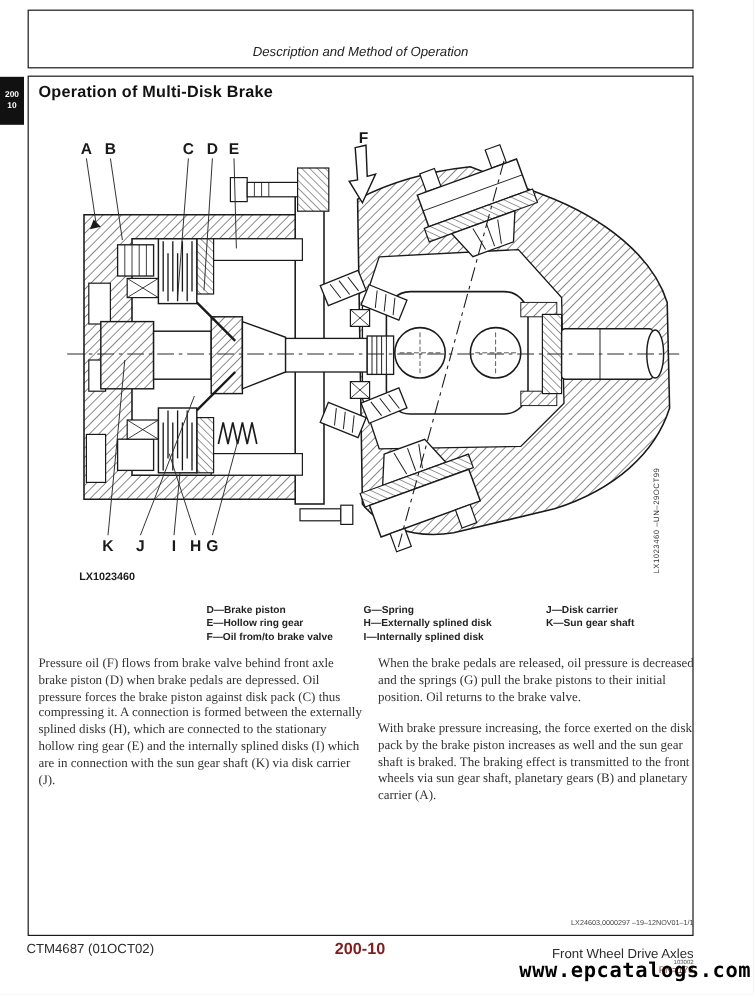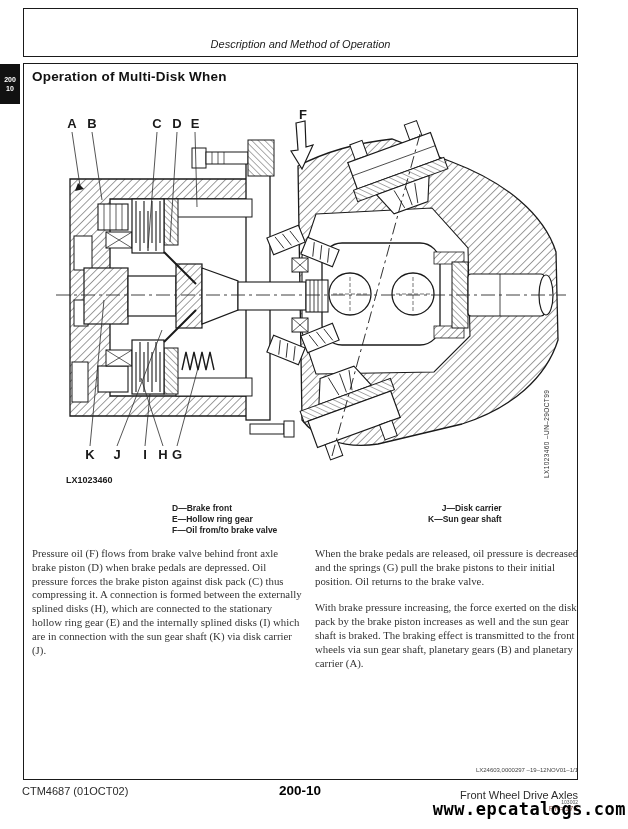--- a/index.html
+++ b/index.html
@@ -29,21 +29,21 @@
   .page-title{
     left:32px;top:69px;font-size:13.5px;font-weight:bold;color:#111;
     letter-spacing:.2px;
   }
   .legend{font-size:8.5px;font-weight:bold;color:#222;line-height:11px;white-space:nowrap;}
   .legend div{height:11px;}
   .bodycol{font-size:10.8px;line-height:13.8px;color:#333;text-align:left;}
   .bodycol p{margin:0 0 13px 0;font-family:Liberation Serif, serif;}
   .docref{font-size:6px;color:#444;}
   .footer-left{left:22px;top:785px;font-size:11px;color:#2b2b2b;}
-  .footer-center{left:0;top:783px;width:600px;text-align:center;font-size:13.5px;font-weight:bold;color:#000000;}
+  .footer-center{left:0;top:783px;width:600px;text-align:center;font-size:13.5px;font-weight:bold;color:#7f1d1d;}
   .footer-right{right:50px;top:789px;font-size:11px;color:#2b2b2b;}
   .print-code{right:50px;top:799px;font-size:5px;color:#555;}
   .pn{right:50px;top:804px;font-size:8px;color:#7a4538;}
   .watermark{
     right:2px;top:799px;font-family:"DejaVu Sans Mono",monospace;
     font-weight:bold;font-size:17px;letter-spacing:.5px;z-index:5;
   }
   svg text{font-family:"Liberation Sans",sans-serif;fill:#1a1a1a;}
   .figlabel{font-size:13px;font-weight:bold;}
   .fignum{font-size:9px;font-weight:bold;}
@@ -58,21 +58,21 @@
     <div class="header-text">Description and Method of Operation</div>
   </div>
 
   <div class="abs side-tab">
     <span>200</span>
     <span>10</span>
   </div>
 
   <div class="abs main-box"></div>
 
-  <div class="abs page-title">Operation of Multi-Disk When</div>
+  <div class="abs page-title">Operation of Multi-Disk Brake</div>
 
   <svg class="abs" style="left:30px;top:98px;" width="552" height="400" viewBox="30 98 552 400">
     <defs>
       <pattern id="hA" width="5.5" height="5.5" patternUnits="userSpaceOnUse" patternTransform="rotate(45)">
         <rect width="5.5" height="5.5" fill="#ffffff"></rect>
         <line x1="0" y1="0" x2="0" y2="5.5" stroke="#3c3c3c" stroke-width="1"></line>
       </pattern>
       <pattern id="hB" width="4.6" height="4.6" patternUnits="userSpaceOnUse" patternTransform="rotate(-45)">
         <rect width="4.6" height="4.6" fill="#ffffff"></rect>
         <line x1="0" y1="0" x2="0" y2="4.6" stroke="#444" stroke-width=".9"></line>
@@ -277,25 +277,30 @@
       <text class="figlabel" x="145" y="459">I</text>
       <text class="figlabel" x="163" y="459">H</text>
       <text class="figlabel" x="177" y="459">G</text>
     </g>
 
     <text class="fignum" x="66" y="483">LX1023460</text>
     <text class="sidecap" transform="translate(549,478) rotate(-90)">LX1023460  –UN–29OCT99</text>
   </svg>
 
   <div class="abs legend" style="left:172px;top:503px;">
-    <div>D—Brake front</div>
+    <div>D—Brake piston</div>
     <div>E—Hollow ring gear</div>
     <div>F—Oil from/to brake valve</div>
   </div>
-  <div class="abs legend" style="left:428px;top:503px;text-align:right;">
+  <div class="abs legend" style="left:303px;top:503px;">
+    <div>G—Spring</div>
+    <div>H—Externally splined disk</div>
+    <div>I—Internally splined disk</div>
+  </div>
+  <div class="abs legend" style="left:455px;top:503px;">
     <div>J—Disk carrier</div>
     <div>K—Sun gear shaft</div>
   </div>
 
   <div class="abs bodycol" style="left:32px;top:547px;width:270px;">
     <p>Pressure oil (F) flows from brake valve behind front axle brake piston (D) when brake pedals are depressed. Oil pressure forces the brake piston against disk pack (C) thus compressing it. A connection is formed between the externally splined disks (H), which are connected to the stationary hollow ring gear (E) and the internally splined disks (I) which are in connection with the sun gear shaft (K) via disk carrier (J).</p>
   </div>
   <div class="abs bodycol" style="left:315px;top:547px;width:268px;">
     <p>When the brake pedals are released, oil pressure is decreased and the springs (G) pull the brake pistons to their initial position. Oil returns to the brake valve.</p>
     <p>With brake pressure increasing, the force exerted on the disk pack by the brake piston increases as well and the sun gear shaft is braked. The braking effect is transmitted to the front wheels via sun gear shaft, planetary gears (B) and planetary carrier (A).</p>

